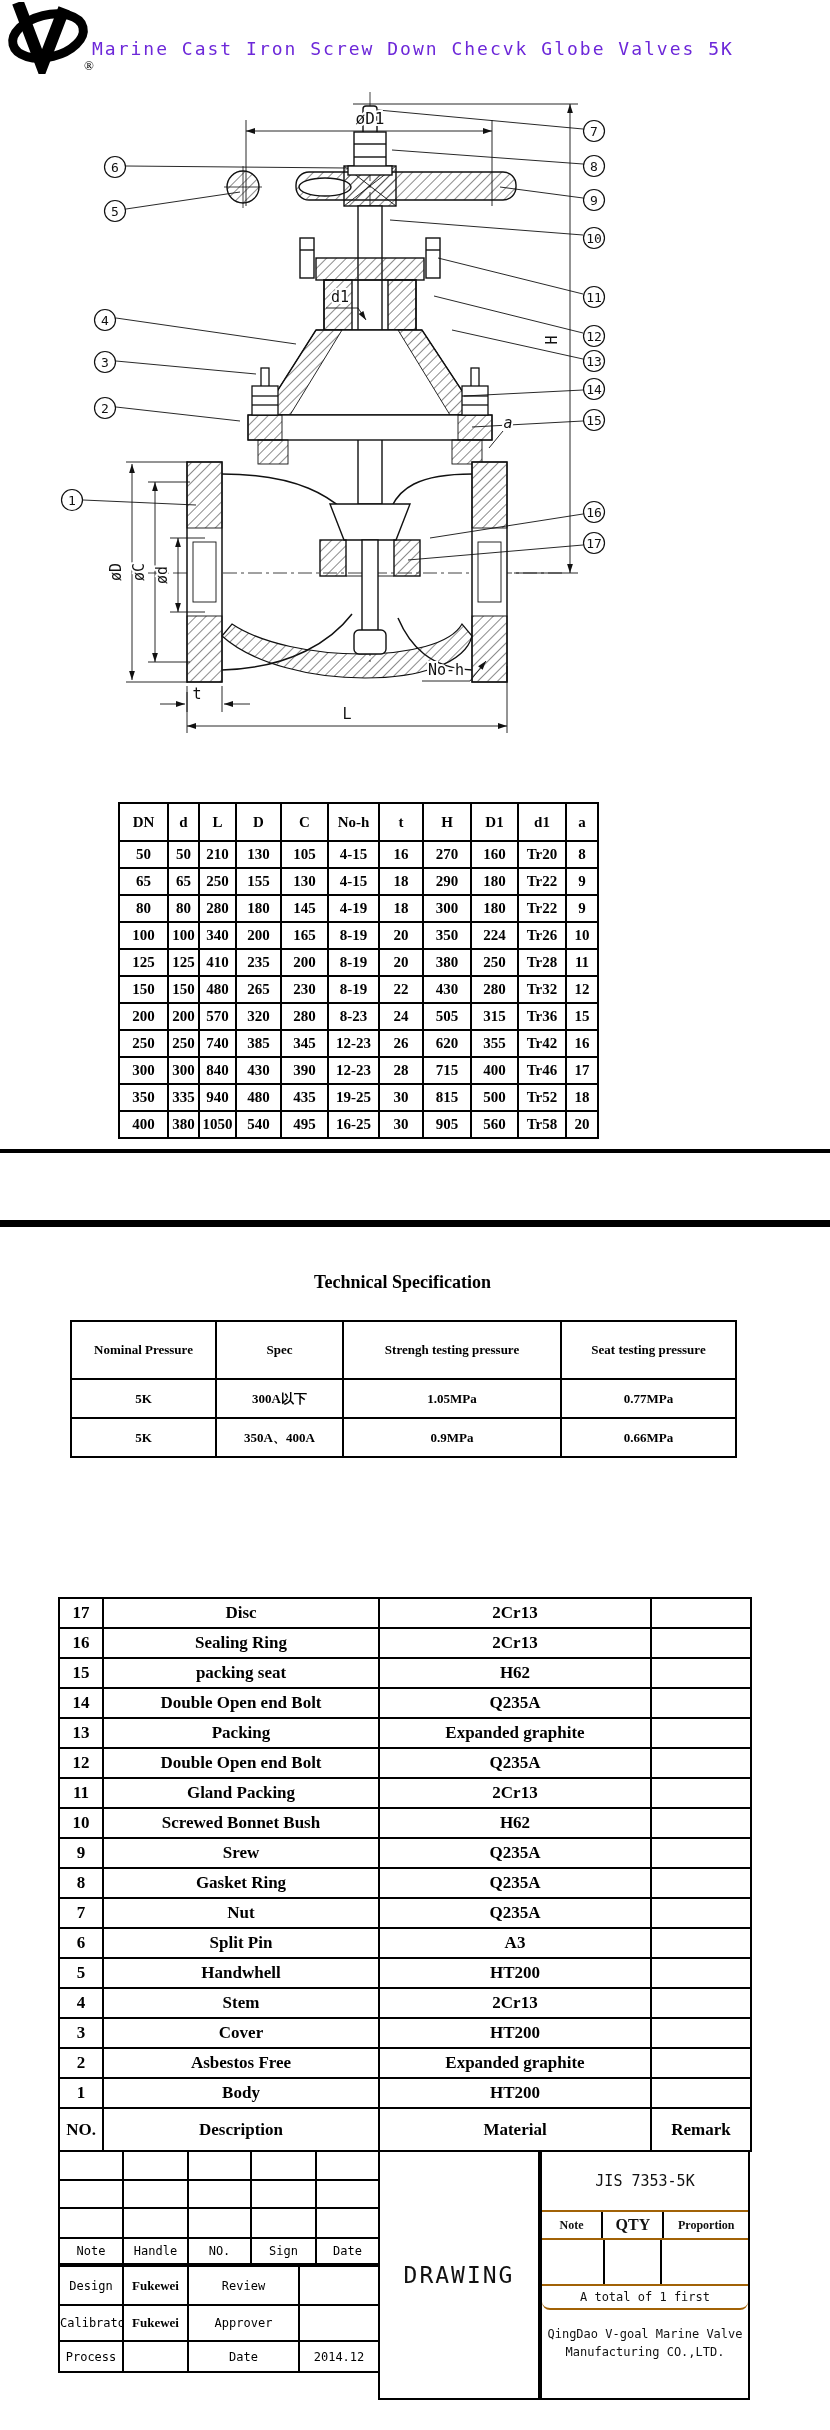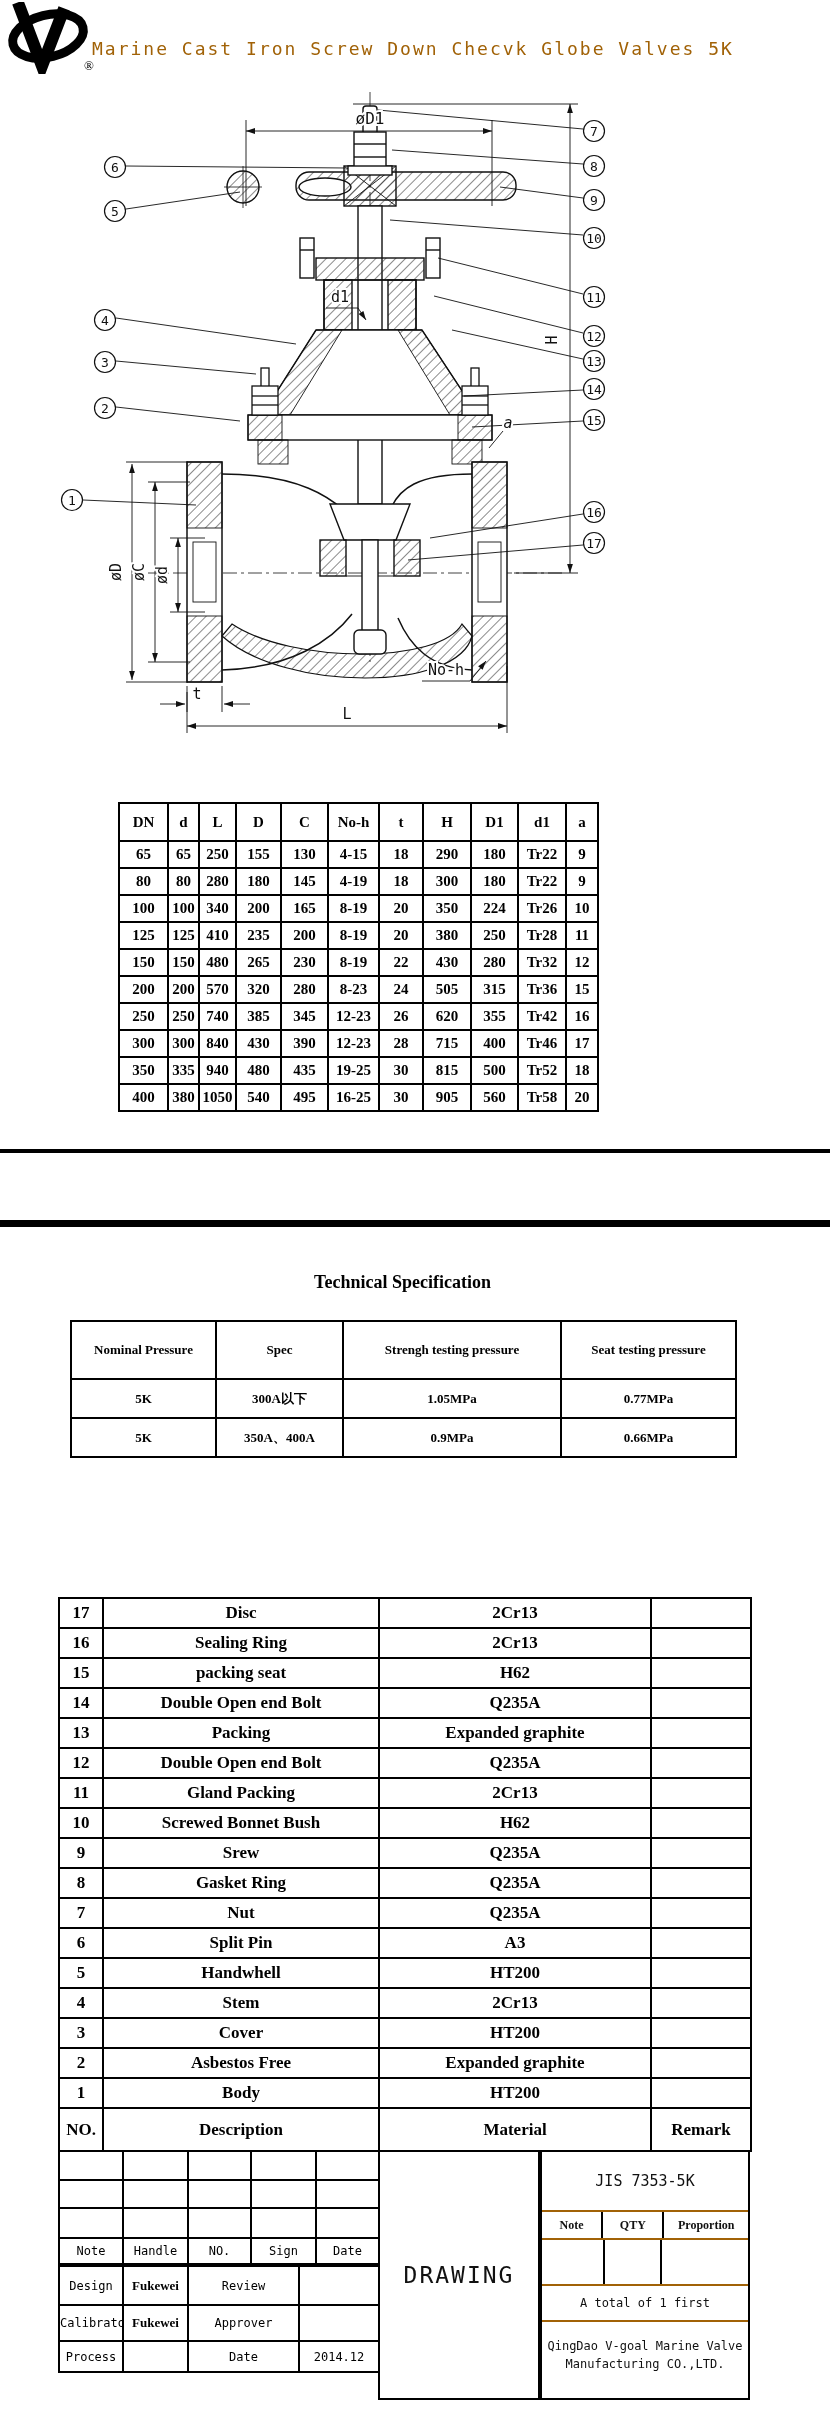--- a/index.html
+++ b/index.html
@@ -1,20 +1,20 @@
 <!DOCTYPE html>
 <html><head>
 <meta charset="utf-8">
 <style>
   html,body{margin:0;padding:0;background:#fff;}
   .page{position:relative;width:830px;height:2430px;background:#fff;overflow:hidden;
         font-family:"Liberation Serif",serif;color:#000;}
   
   .hdr-title{position:absolute;left:92px;top:38px;font-family:"DejaVu Sans Mono",monospace;
-             font-size:18px;color:#a16207;letter-spacing:2px;white-space:nowrap;}
+             font-size:18px;color:#6d28d9;letter-spacing:2px;white-space:nowrap;}
   .logo{position:absolute;left:4px;top:2px;}
   
   .t{border-collapse:collapse;table-layout:fixed;text-align:center;
      font-family:Liberation Serif, serif;font-weight:bold;color:#000;position:absolute;}
   .t td,.t th{border:2px solid #000;padding:0;overflow:hidden;white-space:nowrap;}
   .dimt{left:118px;top:802px;width:479px;font-size:15px;}
   .dimt th{height:36px;font-size:15px;}
   .dimt td{height:25px;}
   .spect{left:70px;top:1320px;width:665px;font-size:13px;}
   .spect th{height:56px;}
@@ -309,20 +309,33 @@
         <th>No-h</th>
         <th>t</th>
         <th>H</th>
         <th>D1</th>
         <th>d1</th>
         <th>a</th>
       </tr>
     </thead>
     <tbody>
         <tr>
+          <td>50</td>
+          <td>50</td>
+          <td>210</td>
+          <td>130</td>
+          <td>105</td>
+          <td>4-15</td>
+          <td>16</td>
+          <td>270</td>
+          <td>160</td>
+          <td>Tr20</td>
+          <td>8</td>
+        </tr>
+        <tr>
           <td>65</td>
           <td>65</td>
           <td>250</td>
           <td>155</td>
           <td>130</td>
           <td>4-15</td>
           <td>18</td>
           <td>290</td>
           <td>180</td>
           <td>Tr22</td>
@@ -677,29 +690,29 @@
   <div class="drawcell">
     <span>DRAWING</span>
   </div>
 
   <div class="rcol">
     <div class="rrow" style="height:60px;font-size:15px;">
       <span>JIS 7353-5K</span>
     </div>
     <div class="rrow" style="height:28px;padding:0;">
       <div class="rcell bserif" style="width:63px;font-size:12px;">Note</div>
-      <div class="rcell bserif" style="width:63px;font-size:12px;">QTY</div>
+      <div class="rcell bserif" style="width:63px;font-size:16px;">QTY</div>
       <div class="rcell bserif" style="width:86px;font-size:12px;">Proportion</div>
     </div>
     <div class="rrow" style="height:46px;">
       <div class="rcell" style="width:63px;"></div>
       <div class="rcell" style="width:57px;"></div>
       <div class="rcell" style="width:86px;"></div>
     </div>
-    <div class="rrow" style="height:36px;font-size:12px;">
+    <div class="rrow" style="height:24px;font-size:12px;border-radius:8px;">
       <span>A total of 1 first</span>
     </div>
     <div class="rrow" style="height:66px;border-bottom:none;flex-direction:column;font-size:12px;line-height:1.5;">
       <div>QingDao V-goal Marine Valve</div>
       <div>Manufacturing CO.,LTD.</div>
     </div>
   </div>
 
 </div>
 

